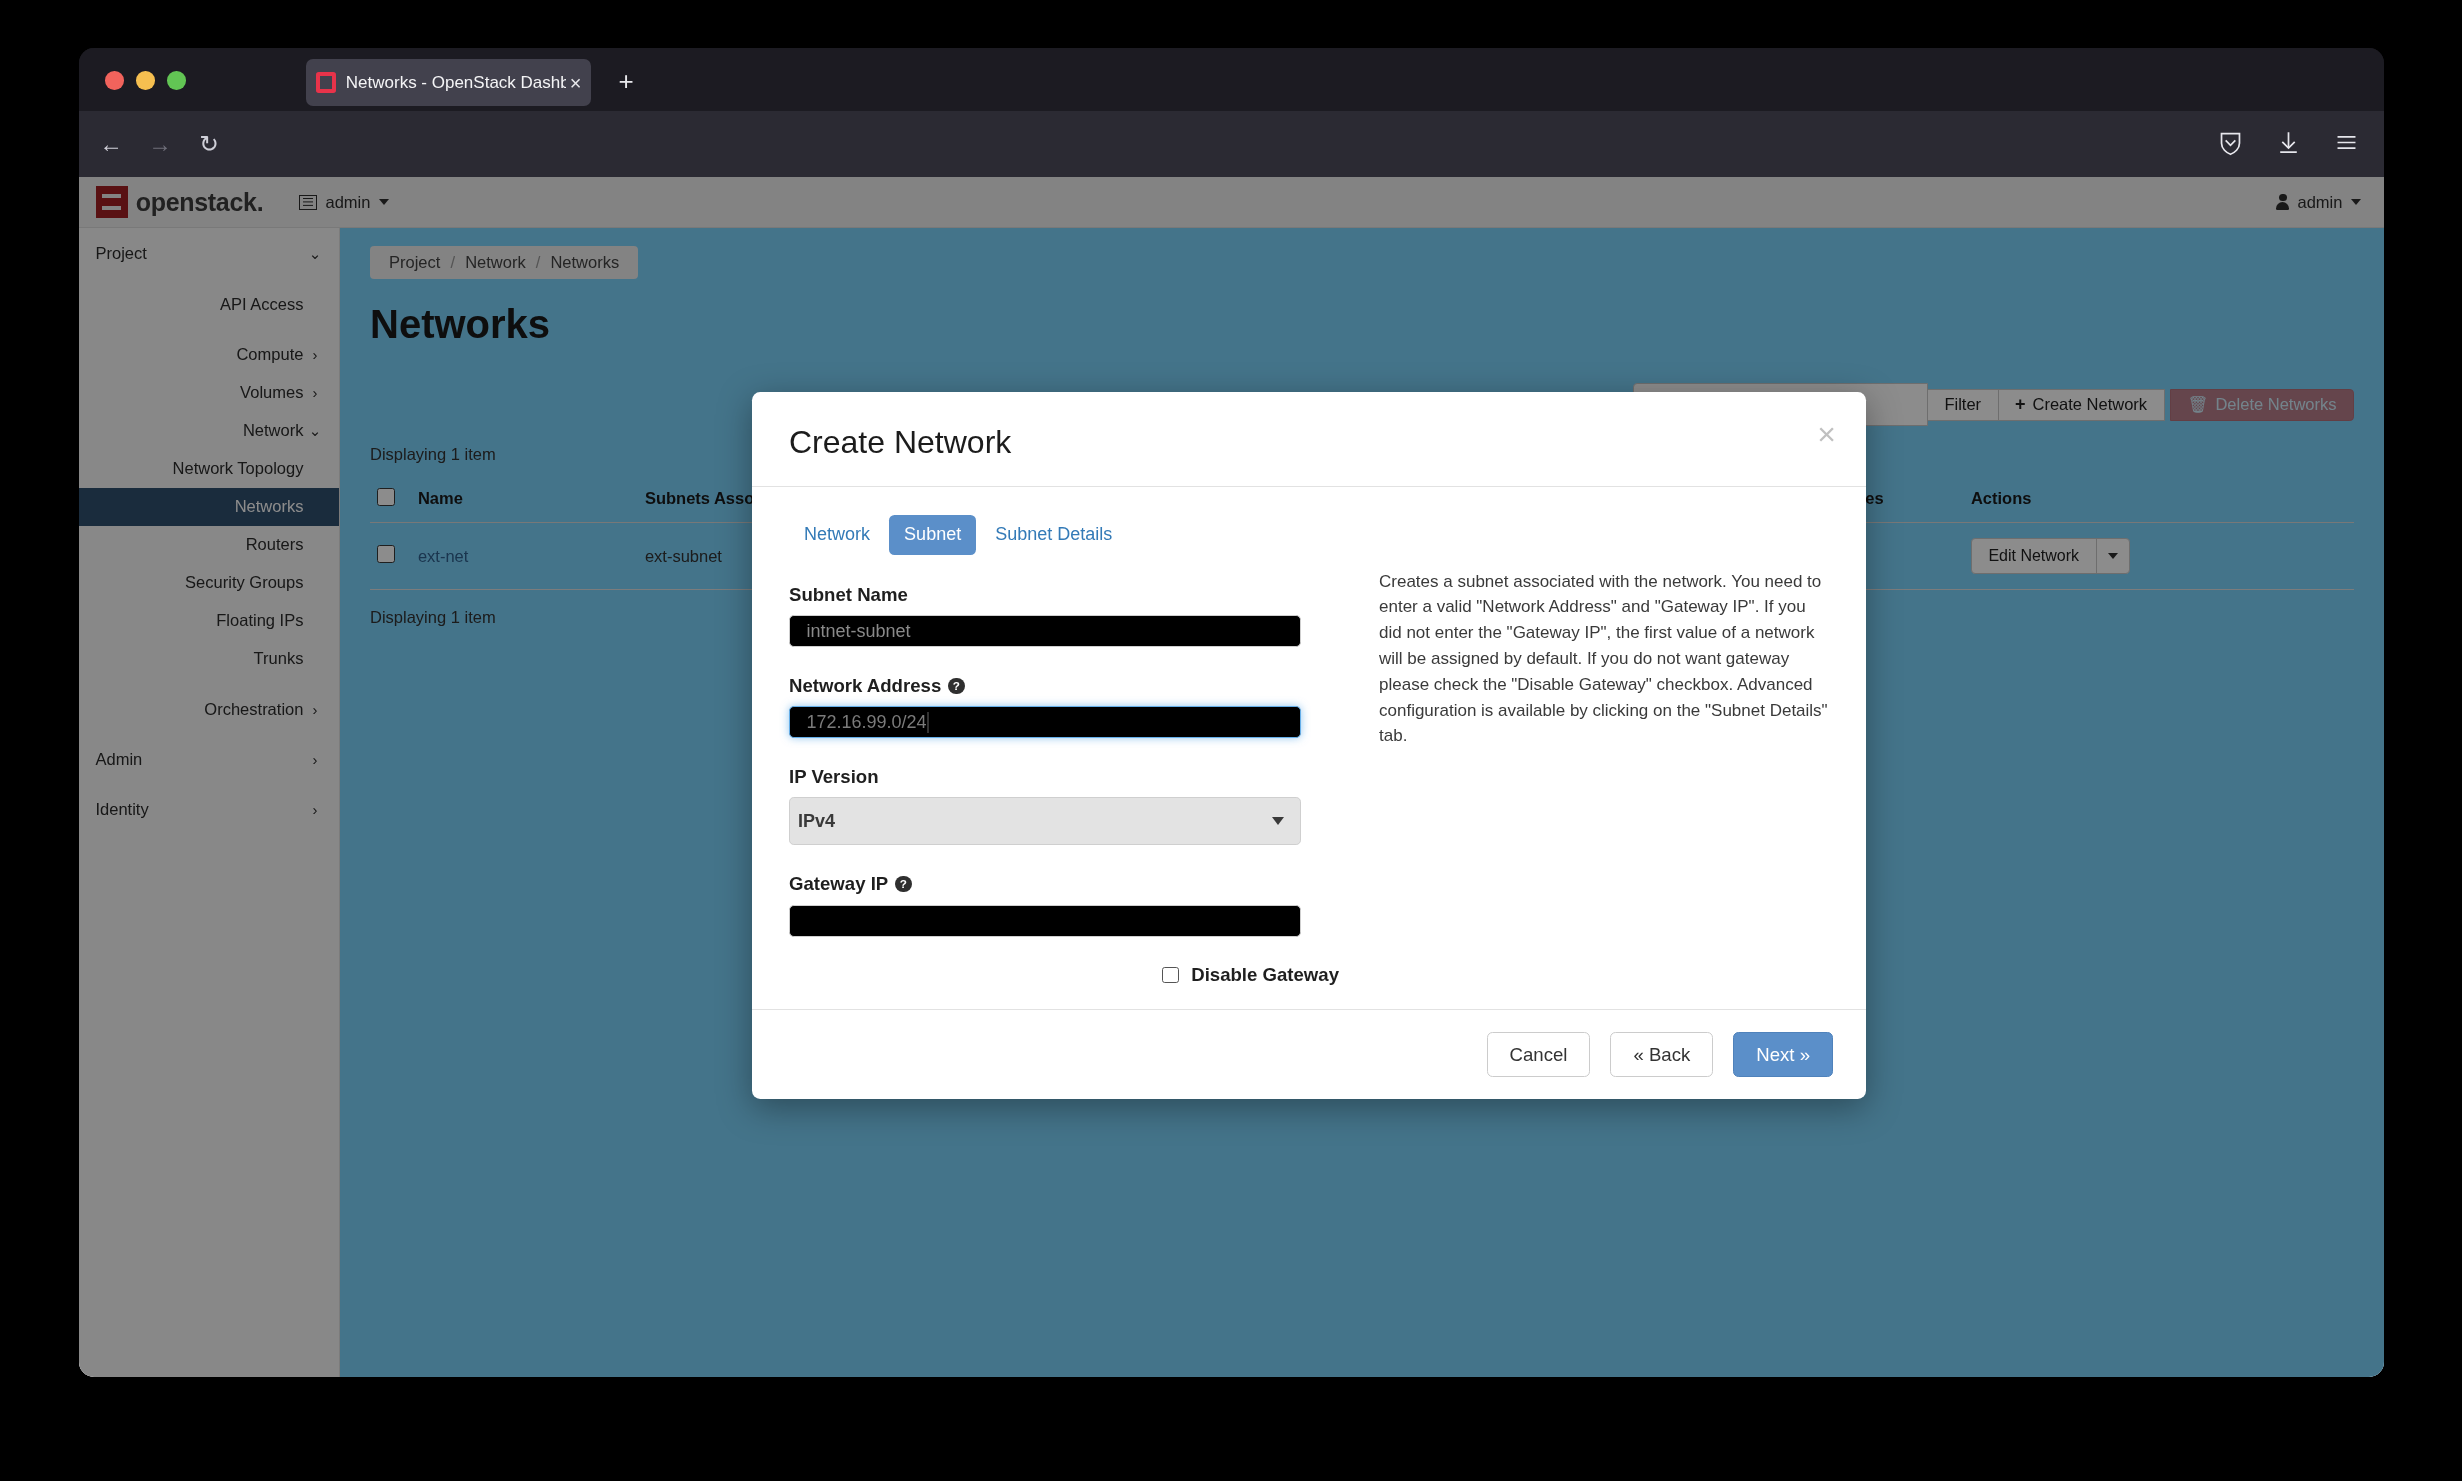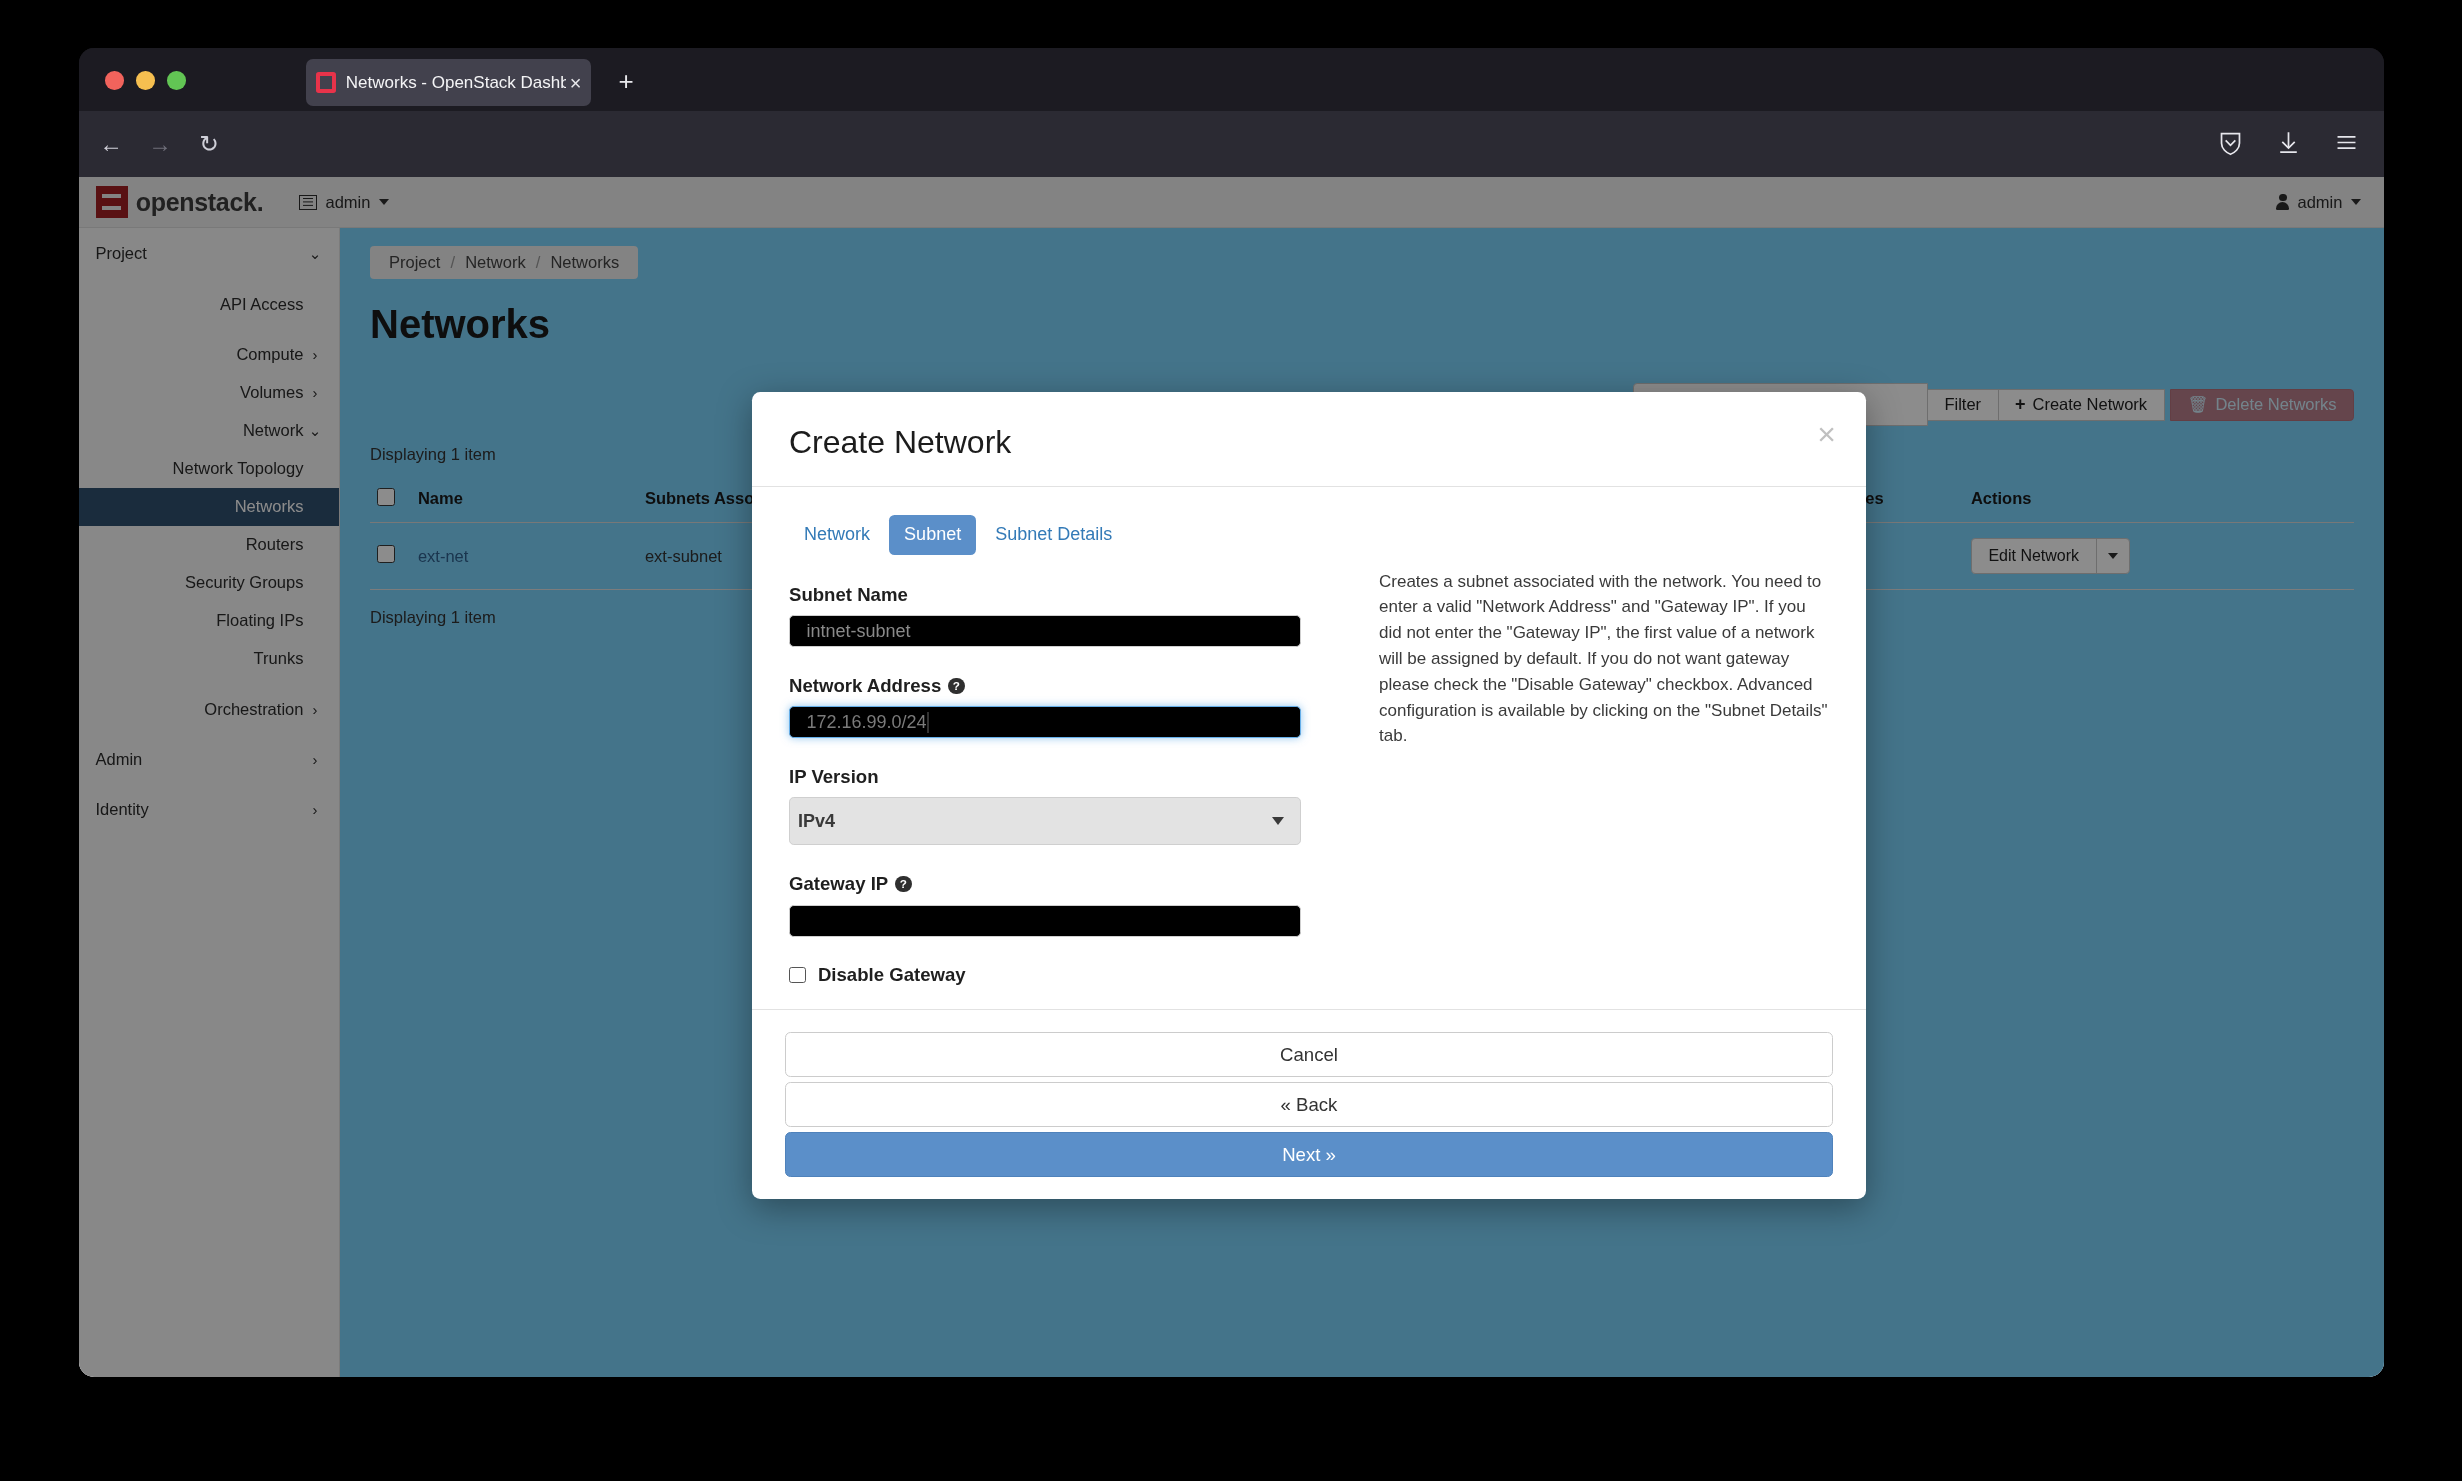--- a/index.html
+++ b/index.html
@@ -455,34 +455,35 @@
   .select-input .sel-caret {
     position: absolute; right: 16.5px;
     width: 0; height: 0;
     border-left: 6.2px solid transparent;
     border-right: 6.2px solid transparent;
     border-top: 8.2px solid #3a3a3a;
   }
   #disable-gateway-row {
     display: flex; align-items: center; gap: 12.4px;
     margin-top: 5.5px;
+    justify-content: flex-end;
   }
   .cb-small {
     width: 16.5px; height: 16.5px;
     border: 1.4px solid #555555;
     border-radius: 2.7px;
     background: #ffffff;
   }
   #disable-gateway-label {
     font-size: 18.6px; font-weight: bold; color: #1f1f1f;
   }
   #modal-footer {
     border-top: 0.7px solid #e2e2e2;
     padding: 22px 33px;
-    display: flex; justify-content: flex-end; gap: 5px; flex-direction: column;
+    display: flex; justify-content: flex-end; gap: 20px;
   }
   .mbtn {
     height: 45px;
     padding: 0 22px;
     border-radius: 5.5px;
     font-size: 18.6px;
     display: flex; align-items: center; justify-content: center;
   }
   .mbtn.secondary { background: #ffffff; border: 0.7px solid #cccccc; color: #333333; }
   .mbtn.primary { background: #5b8fc9; border: 0.7px solid #4f82bb; color: #ffffff; }

